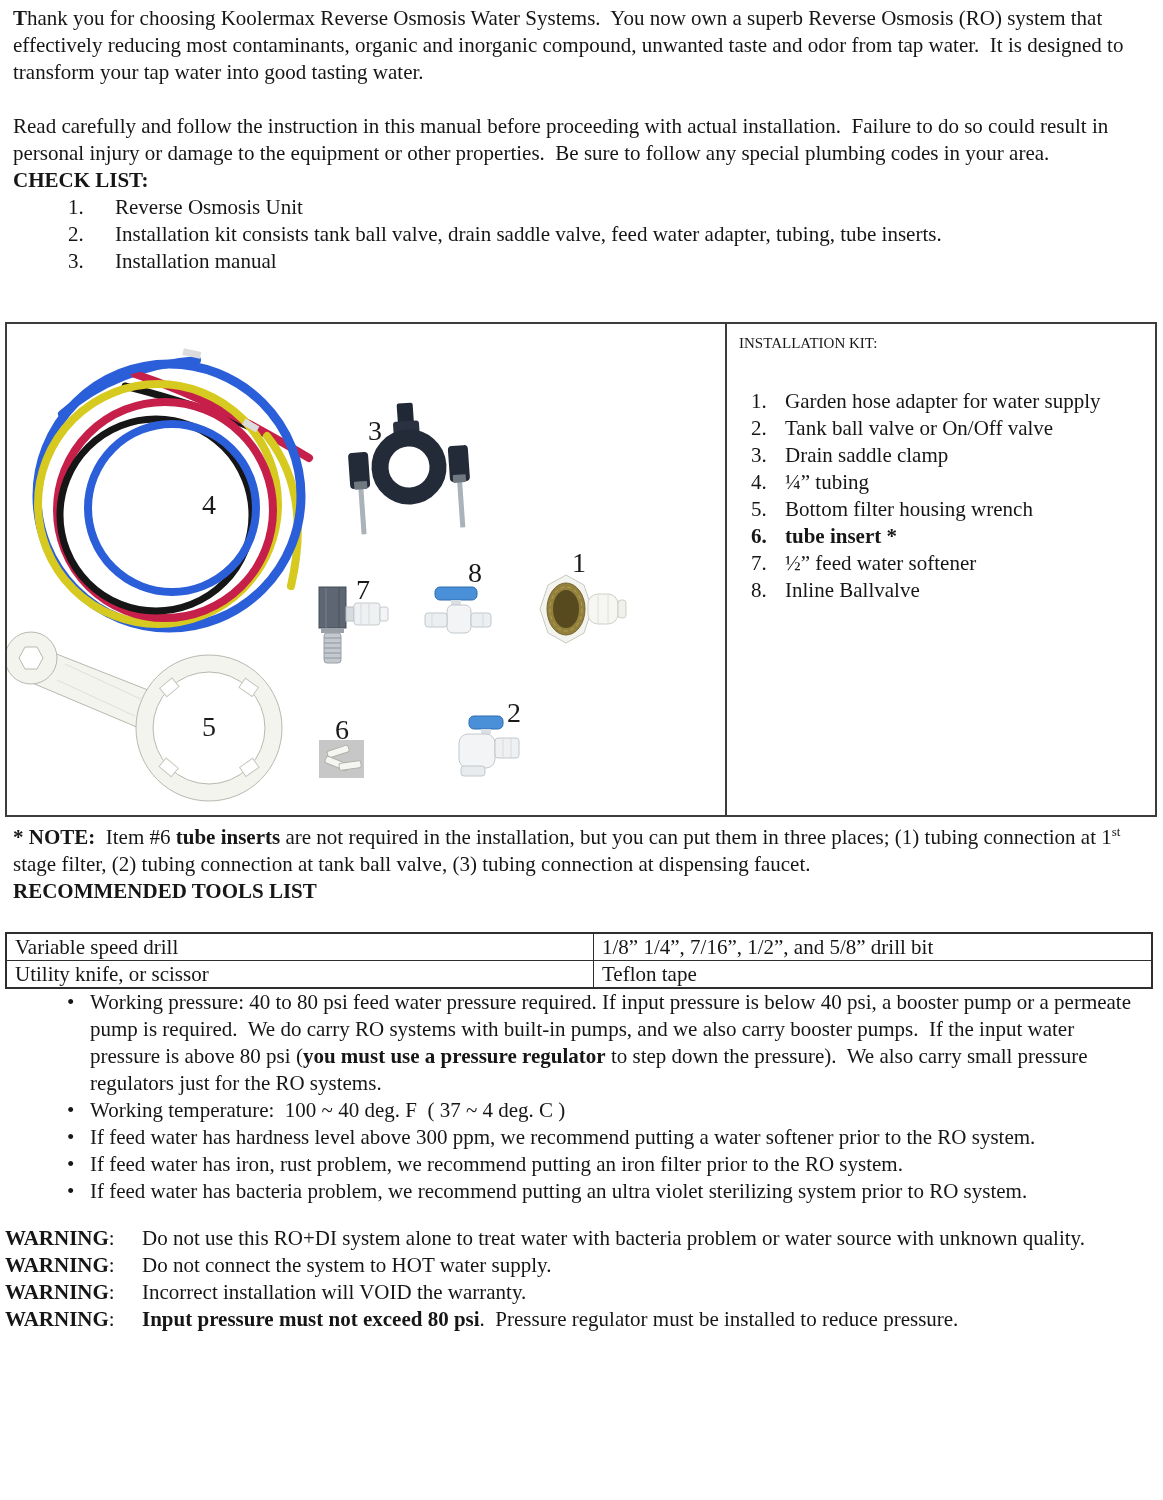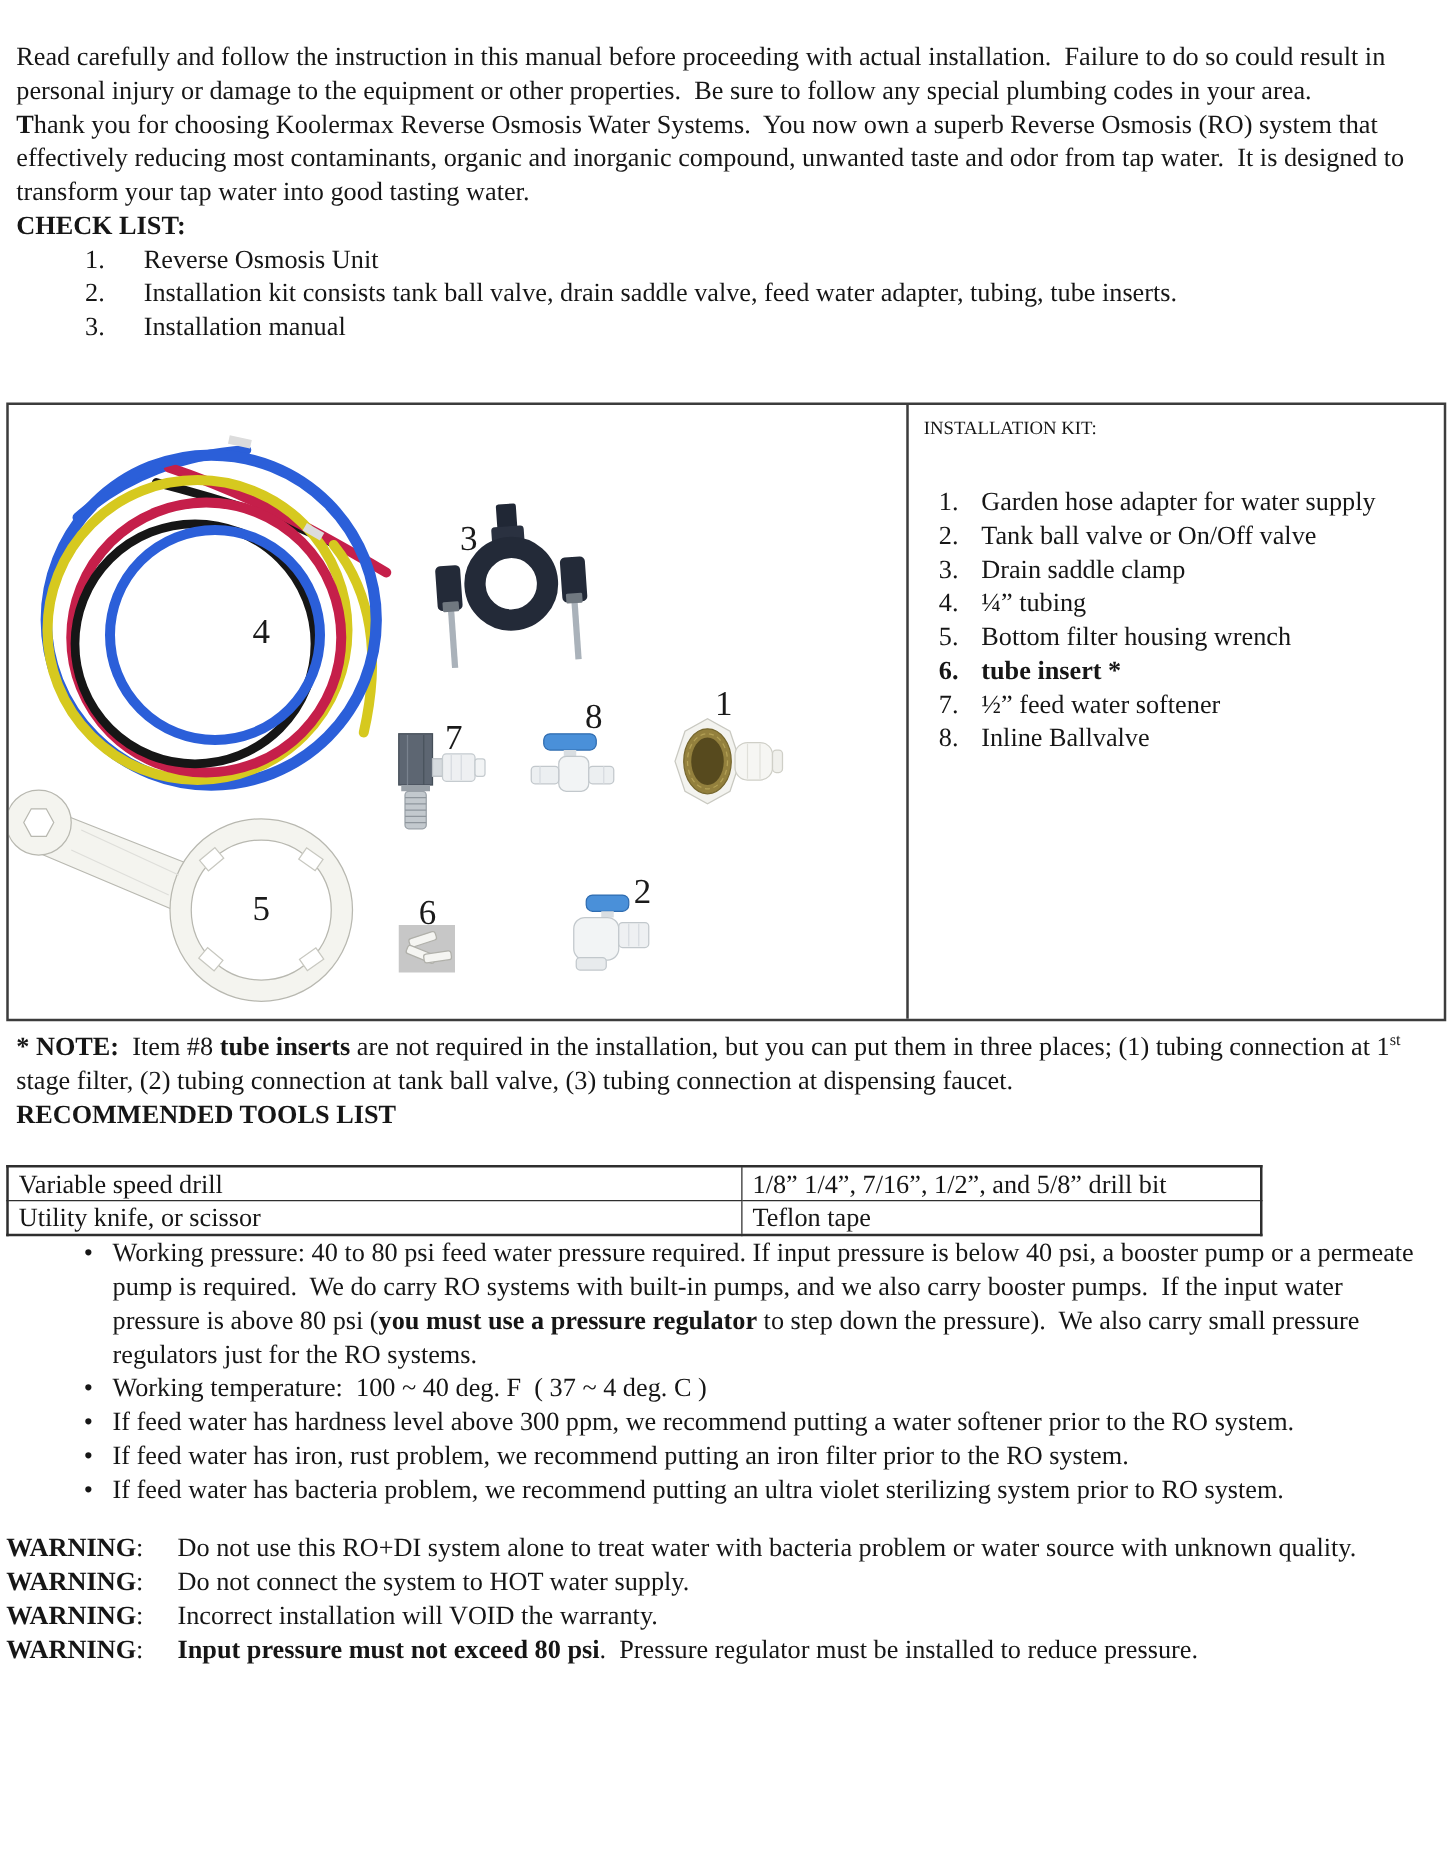--- a/index.html
+++ b/index.html
@@ -21,41 +21,41 @@
   .kit-box{margin-left:-8px;width:1148px;height:491px;border:2px solid #3c3c3c;margin-top:47px;display:flex;background:#fff}
   .kit-photo{width:718px;flex:none;border-right:2px solid #3c3c3c;position:relative;overflow:hidden}
   .kit-right{flex:1;padding:4px 6px 0 12px}
   .kit-head{font-size:15px;font-weight:normal;margin:0;line-height:30px}
   ol.kit{list-style:none;margin:30px 0 0 0;padding:0;counter-reset:kit}
   ol.kit li{position:relative;padding-left:46px;counter-increment:kit;line-height:27px}
   ol.kit li::before{content:counter(kit) ".";position:absolute;left:12px}
   ol.kit li.b::before{font-weight:bold}
   .note{margin-top:7px}
   .tools-head{margin-top:24px}
-  table.tools{margin-left:-8px;width:1005px;border-collapse:collapse;margin-top:27px;font-size:21px}
+  table.tools{margin-left:-8px;width:1148px;border-collapse:collapse;margin-top:27px;font-size:21px}
   table.tools{border:2px solid #2e2e2e}
   table.tools td{border:1.5px solid #2e2e2e;padding:0 8px;height:26px;line-height:26px;white-space:pre-wrap}
   table.tools td.c1{width:570px}
   .op-head{margin-top:30px}
   ul.op{list-style:none;margin:0;padding:0}
   ul.op li{position:relative;padding-left:77px;white-space:pre-wrap;line-height:27px}
   ul.op li::before{content:"\2022";position:absolute;left:54px}
   .warnings{margin-top:20px;margin-left:-8px}
   .wrow{display:flex;line-height:27px}
   .wlabel{width:137px;flex:none}
   .wtext{flex:1;white-space:pre-wrap}
   .kit-photo svg text{font-family:"Liberation Serif","DejaVu Serif",serif;font-size:28px;fill:#1a1a1a}
 </style>
 </head>
 <body>
 
 <div class="page">
 
+  <p class="para"><span class="b">T</span><span>hank you for choosing Koolermax Reverse Osmosis Water Systems.  You now own a superb Reverse Osmosis (RO) system that effectively reducing most contaminants, organic and inorganic compound, unwanted taste and odor from tap water.  It is designed to transform your tap water into good tasting water.</span></p>
   <p class="para p2"><span>Read carefully and follow the instruction in this manual before proceeding with actual installation.  Failure to do so could result in personal injury or damage to the equipment or other properties.  Be sure to follow any special plumbing codes in your area.</span></p>
-  <p class="para"><span class="b">T</span><span>hank you for choosing Koolermax Reverse Osmosis Water Systems.  You now own a superb Reverse Osmosis (RO) system that effectively reducing most contaminants, organic and inorganic compound, unwanted taste and odor from tap water.  It is designed to transform your tap water into good tasting water.</span></p>
 
   <h2 class="sect check-head">CHECK LIST:</h2>
   <ol class="check">
       <li>Reverse Osmosis Unit</li>
       <li>Installation kit consists tank ball valve, drain saddle valve, feed water adapter, tubing, tube inserts.</li>
       <li>Installation manual</li>
     </ol>
 
   <div class="kit-box">
     <div class="kit-photo">
@@ -177,21 +177,21 @@
           <li>Drain saddle clamp</li>
           <li>¼” tubing</li>
           <li>Bottom filter housing wrench</li>
           <li class="b">tube insert *</li>
           <li>½” feed water softener</li>
           <li>Inline Ballvalve</li>
         </ol>
     </div>
   </div>
 
-  <p class="para note"><span class="b">* NOTE:</span><span>  Item #8 </span><span class="b">tube inserts</span><span> are not required in the installation, but you can put them in three places; (1) tubing connection at 1</span><sup>st</sup><span> stage filter, (2) tubing connection at tank ball valve, (3) tubing connection at dispensing faucet.</span></p>
+  <p class="para note"><span class="b">* NOTE:</span><span>  Item #6 </span><span class="b">tube inserts</span><span> are not required in the installation, but you can put them in three places; (1) tubing connection at 1</span><sup>st</sup><span> stage filter, (2) tubing connection at tank ball valve, (3) tubing connection at dispensing faucet.</span></p>
 
   <h2 class="sect tools-head">RECOMMENDED TOOLS LIST</h2>
   <table class="tools">
       <tbody>
         <tr>
           <td class="c1">Variable speed drill</td>
           <td>1/8” 1/4”, 7/16”, 1/2”, and 5/8” drill bit</td>
         </tr>
         <tr>
           <td class="c1">Utility knife, or scissor</td>

